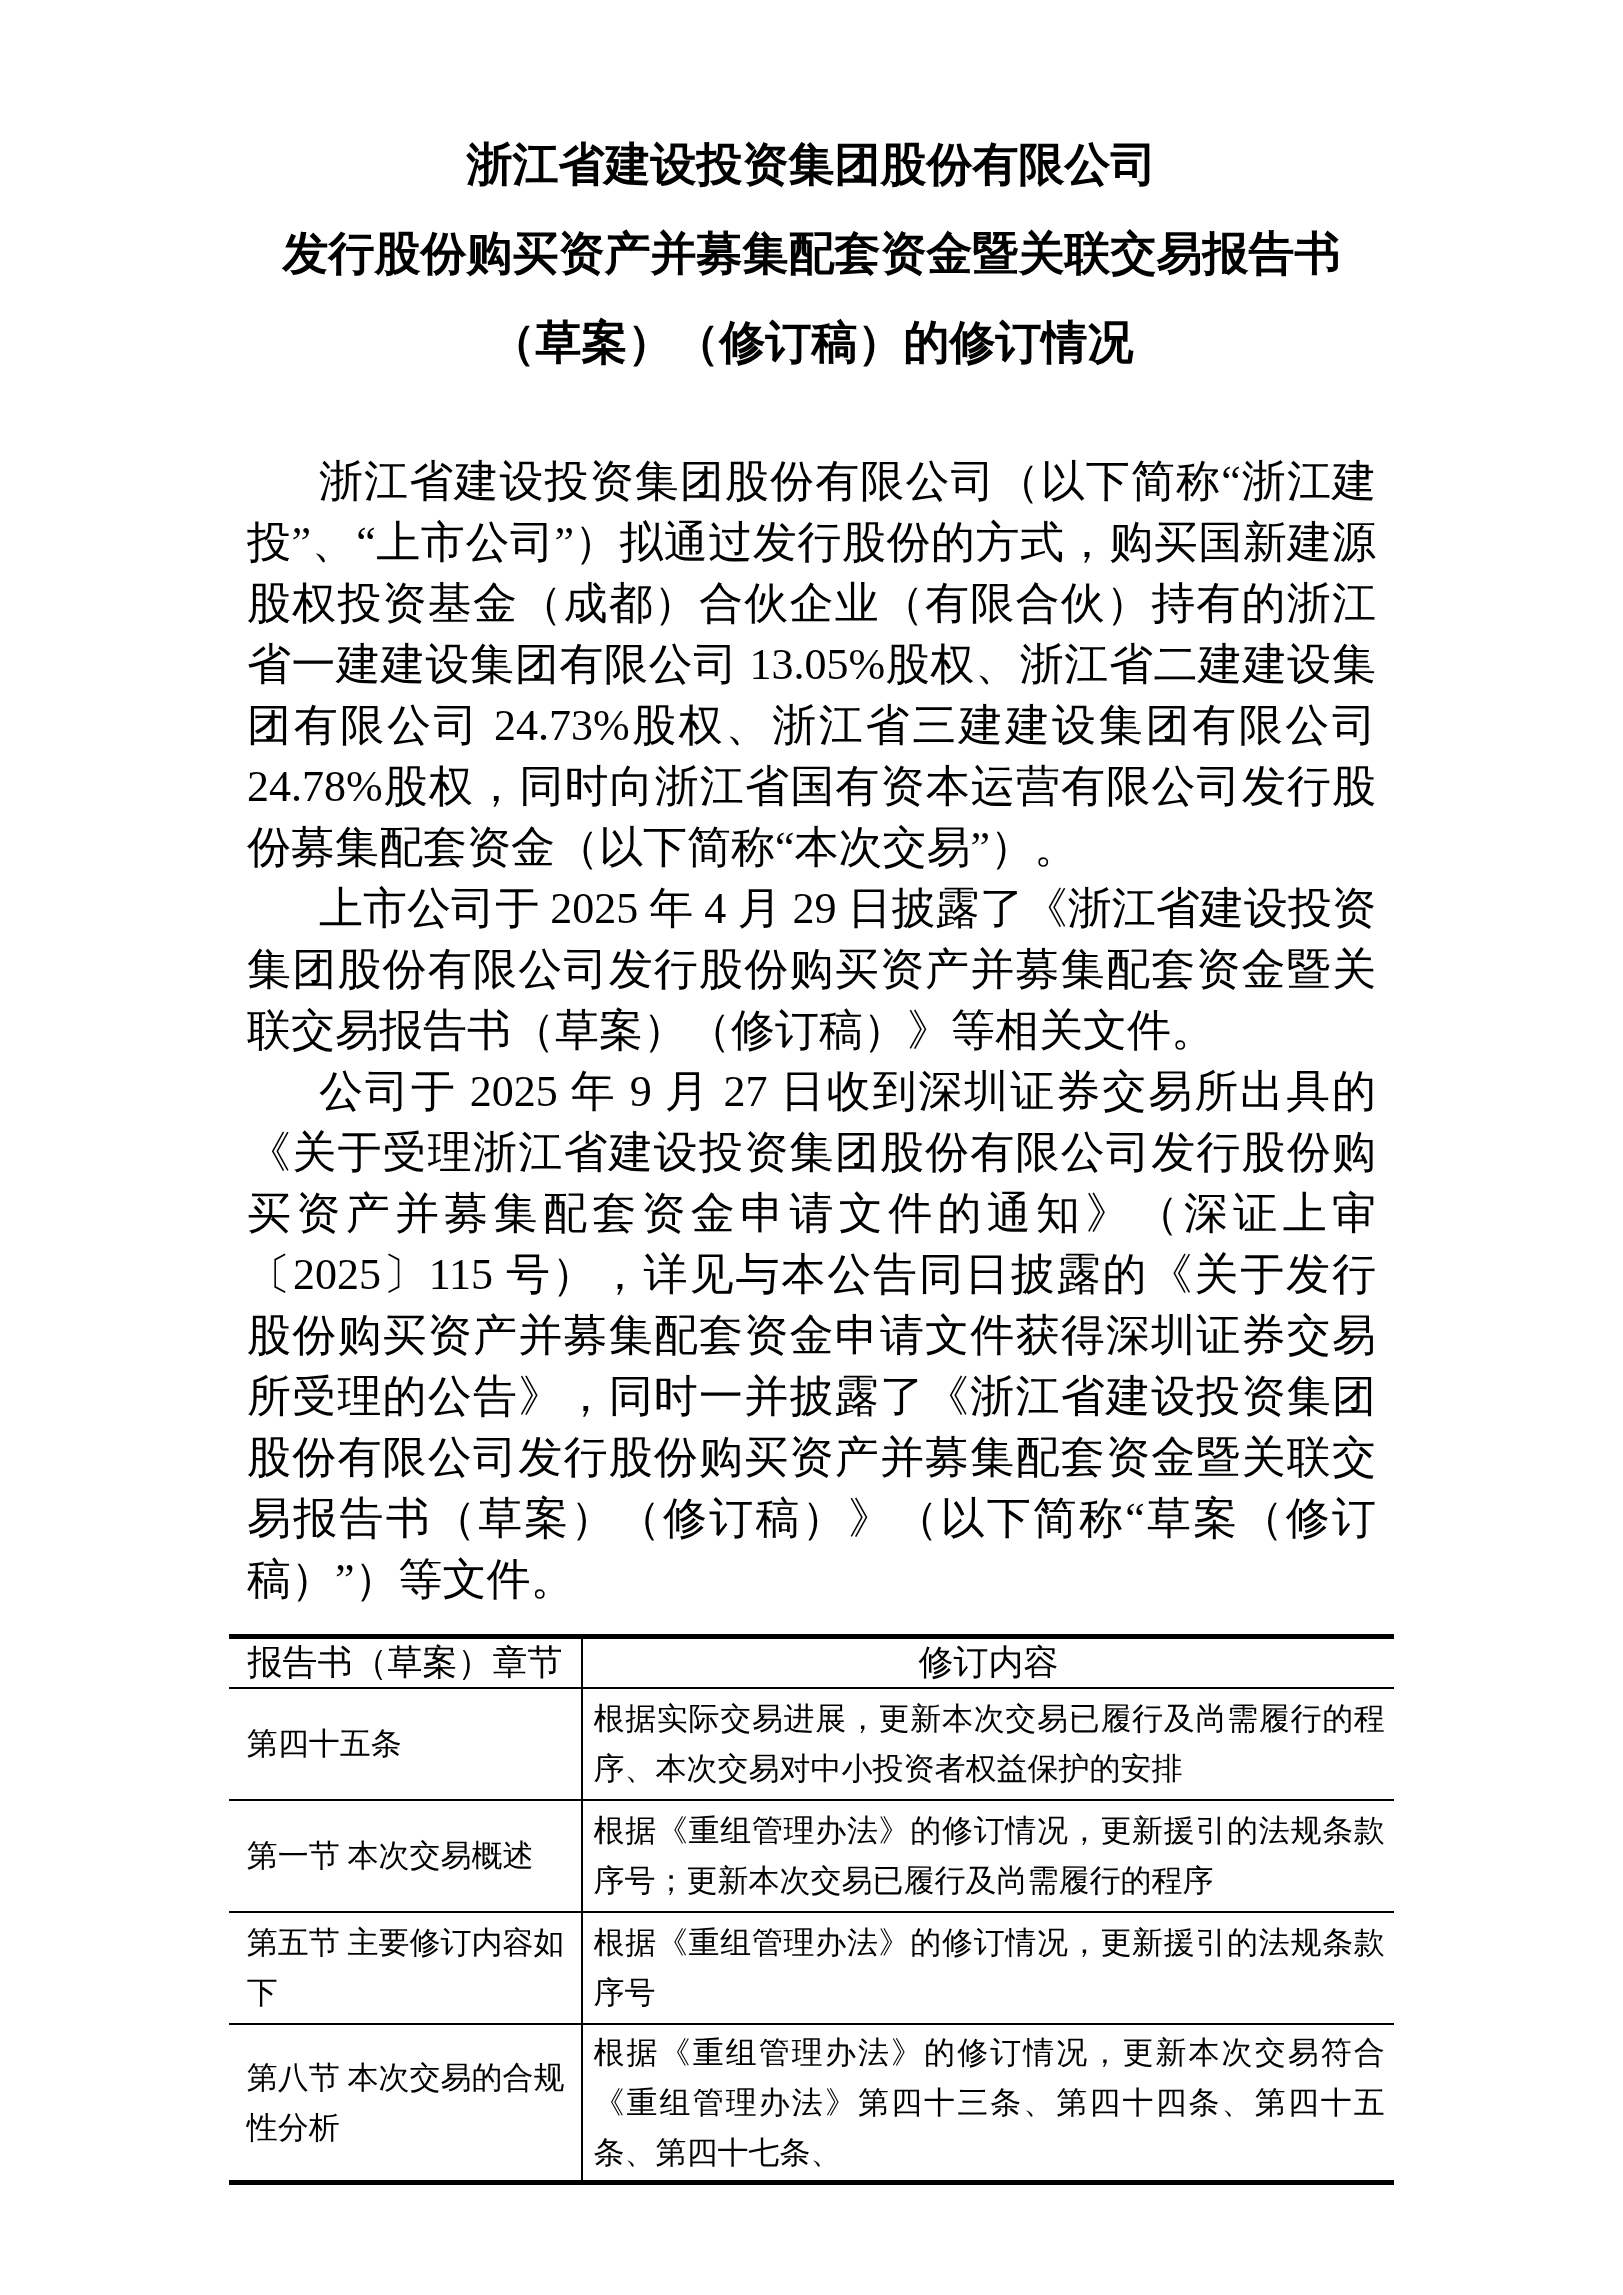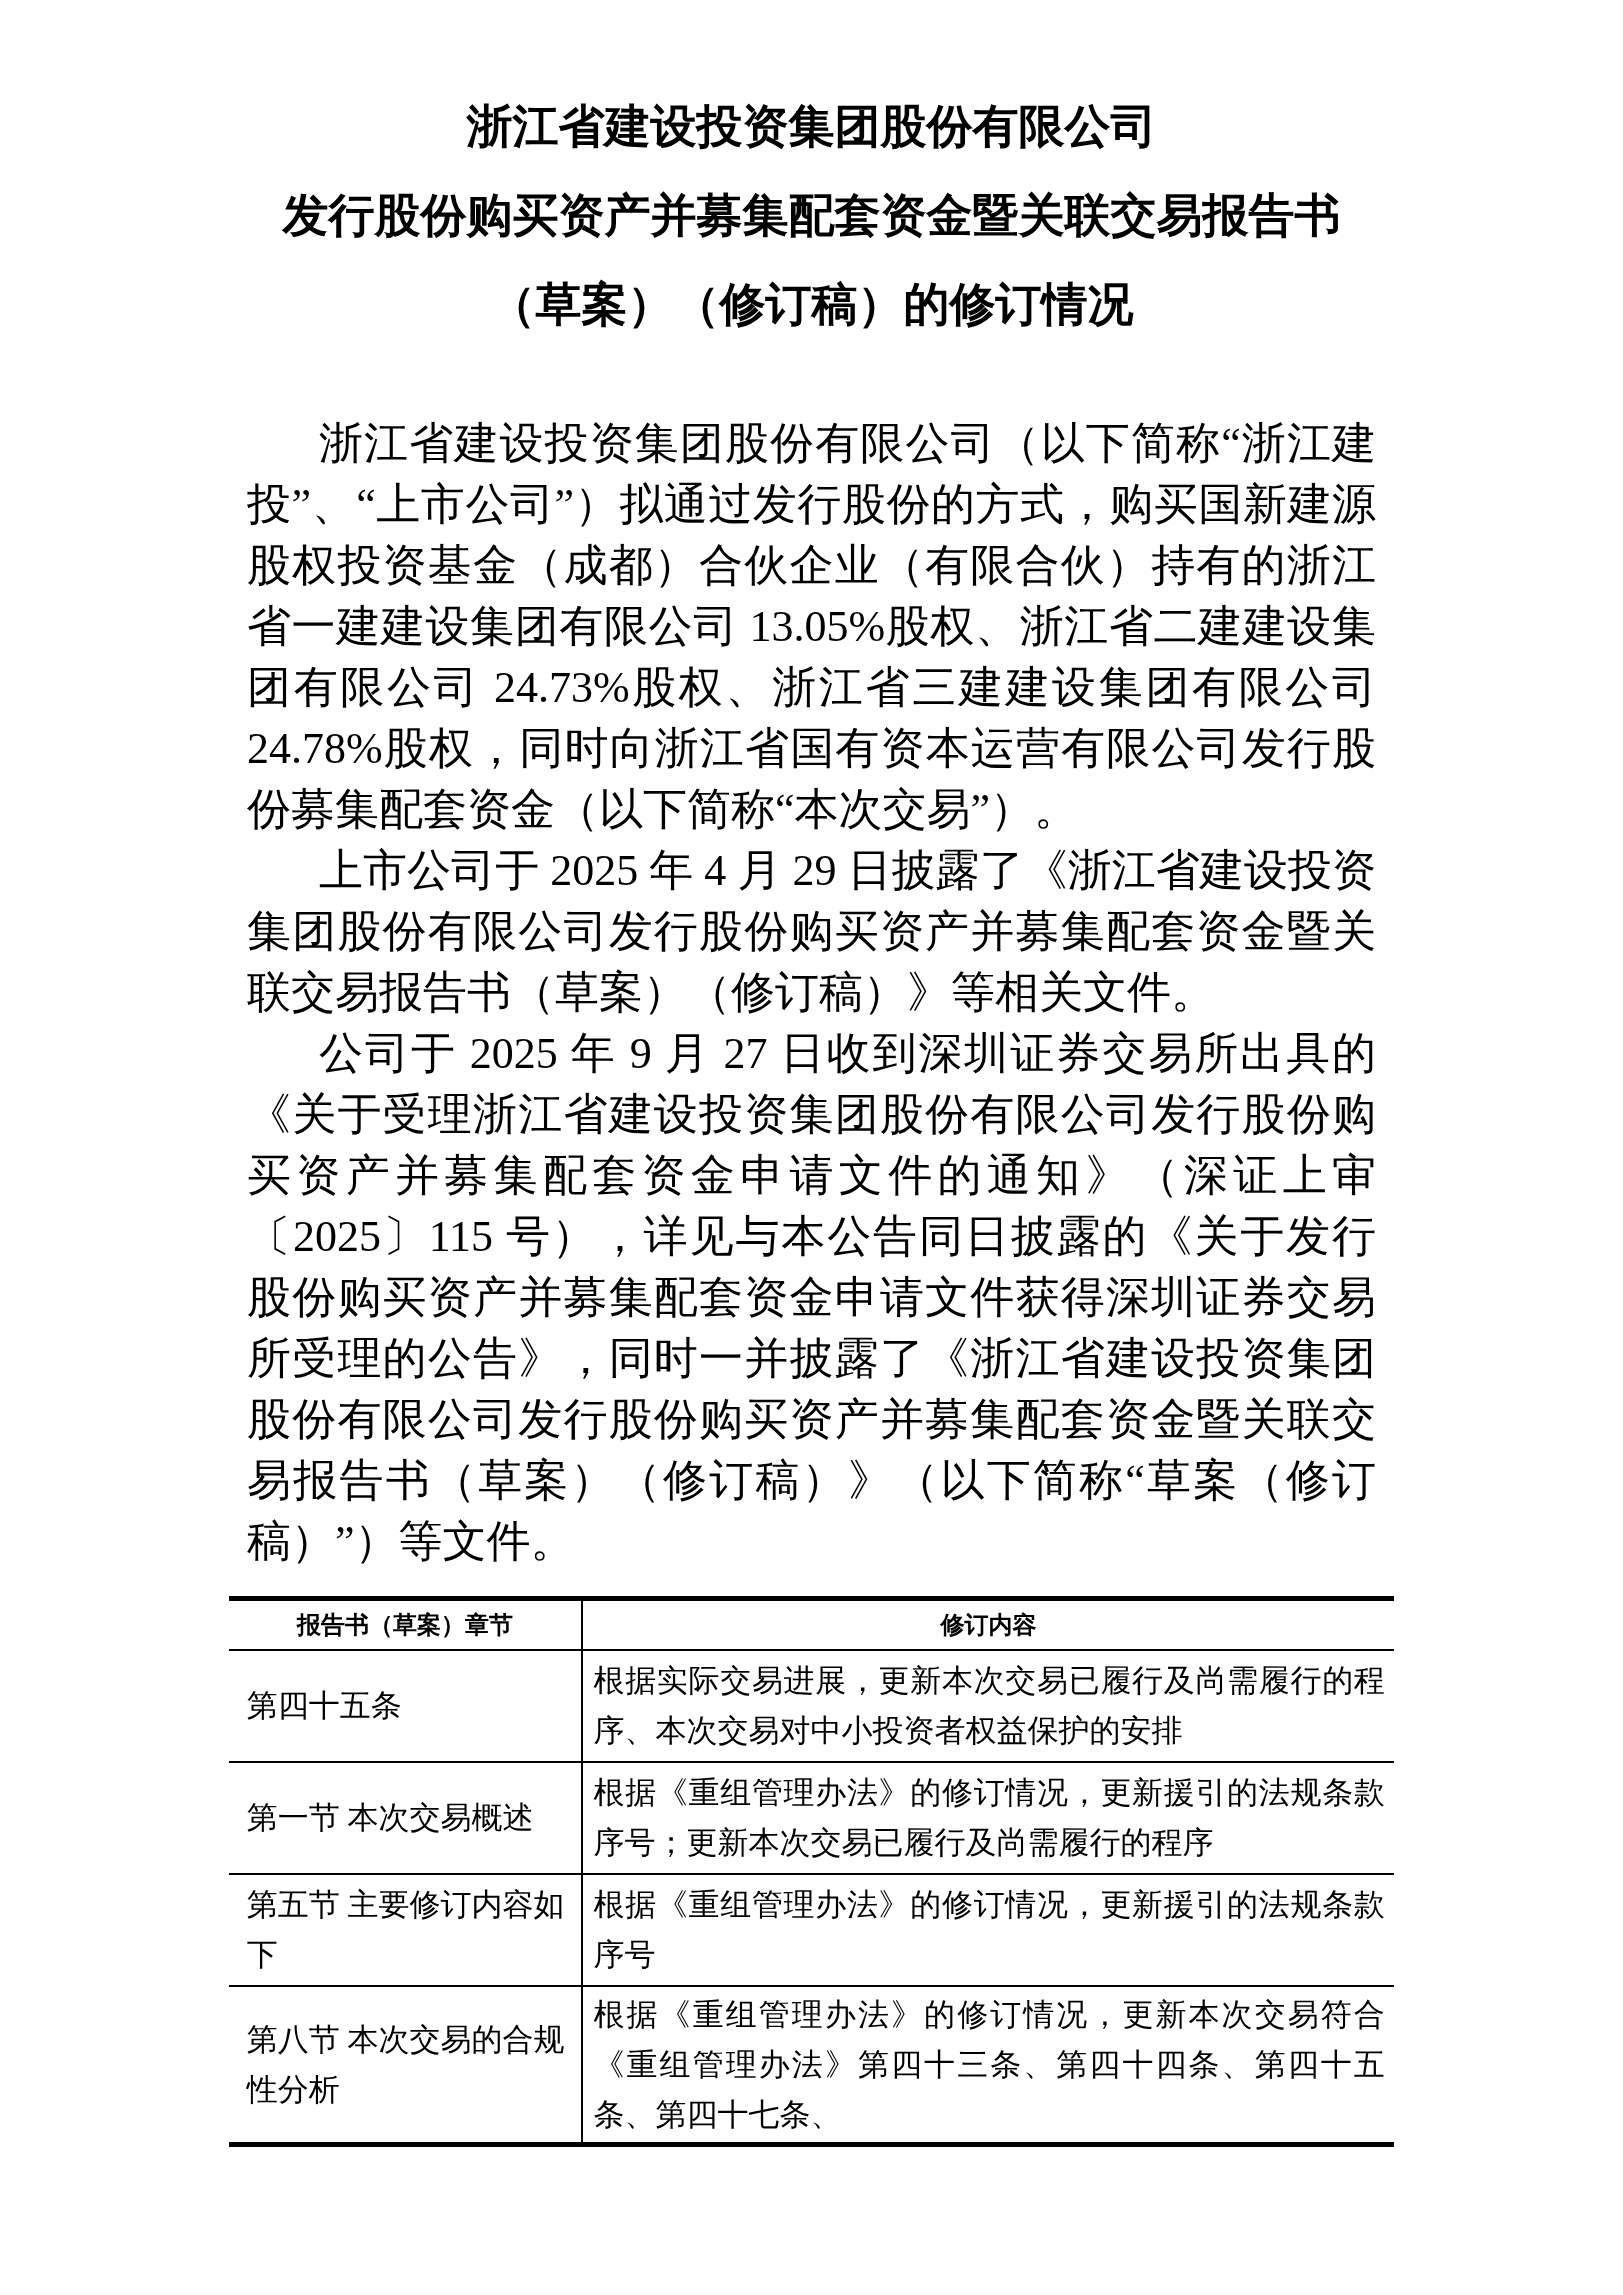--- a/index.html
+++ b/index.html
@@ -14,21 +14,21 @@
     color: #000000;
   }
   .page {
     position: relative;
     width: 1623px;
     height: 2295px;
     background: #ffffff;
     overflow: hidden;
   }
   .doc-title {
-    padding-top: 82px;
+    padding-top: 120px;
     text-align: center;
     font-weight: 700;
     font-size: 46px;
     line-height: 89px;
   }
   .doc-title .title-line {
     white-space: nowrap;
   }
   .body-text {
     margin: 64px 247px 0 247px;
@@ -46,26 +46,26 @@
     border-collapse: collapse;
     table-layout: fixed;
     margin: 23.6px 230px 0 229px;
     width: 1165px;
     border-top: 5.2px solid #000;
     border-bottom: 5.2px solid #000;
     font-size: 31px;
   }
   table.revision-table th {
     height: 48px;
-    font-weight: 700;
+    font-weight: 400;
     text-align: center;
     vertical-align: middle;
     border-bottom: 2.6px solid #000;
     padding: 0;
-    font-size: 24px;
+    font-size: 35px;
   }
   table.revision-table th.col-chapter,
   table.revision-table td.col-chapter {
     width: 352px;
     border-right: 2.6px solid #000;
   }
   table.revision-table td {
     height: 105px;
     vertical-align: middle;
     border-bottom: 2.6px solid #000;

